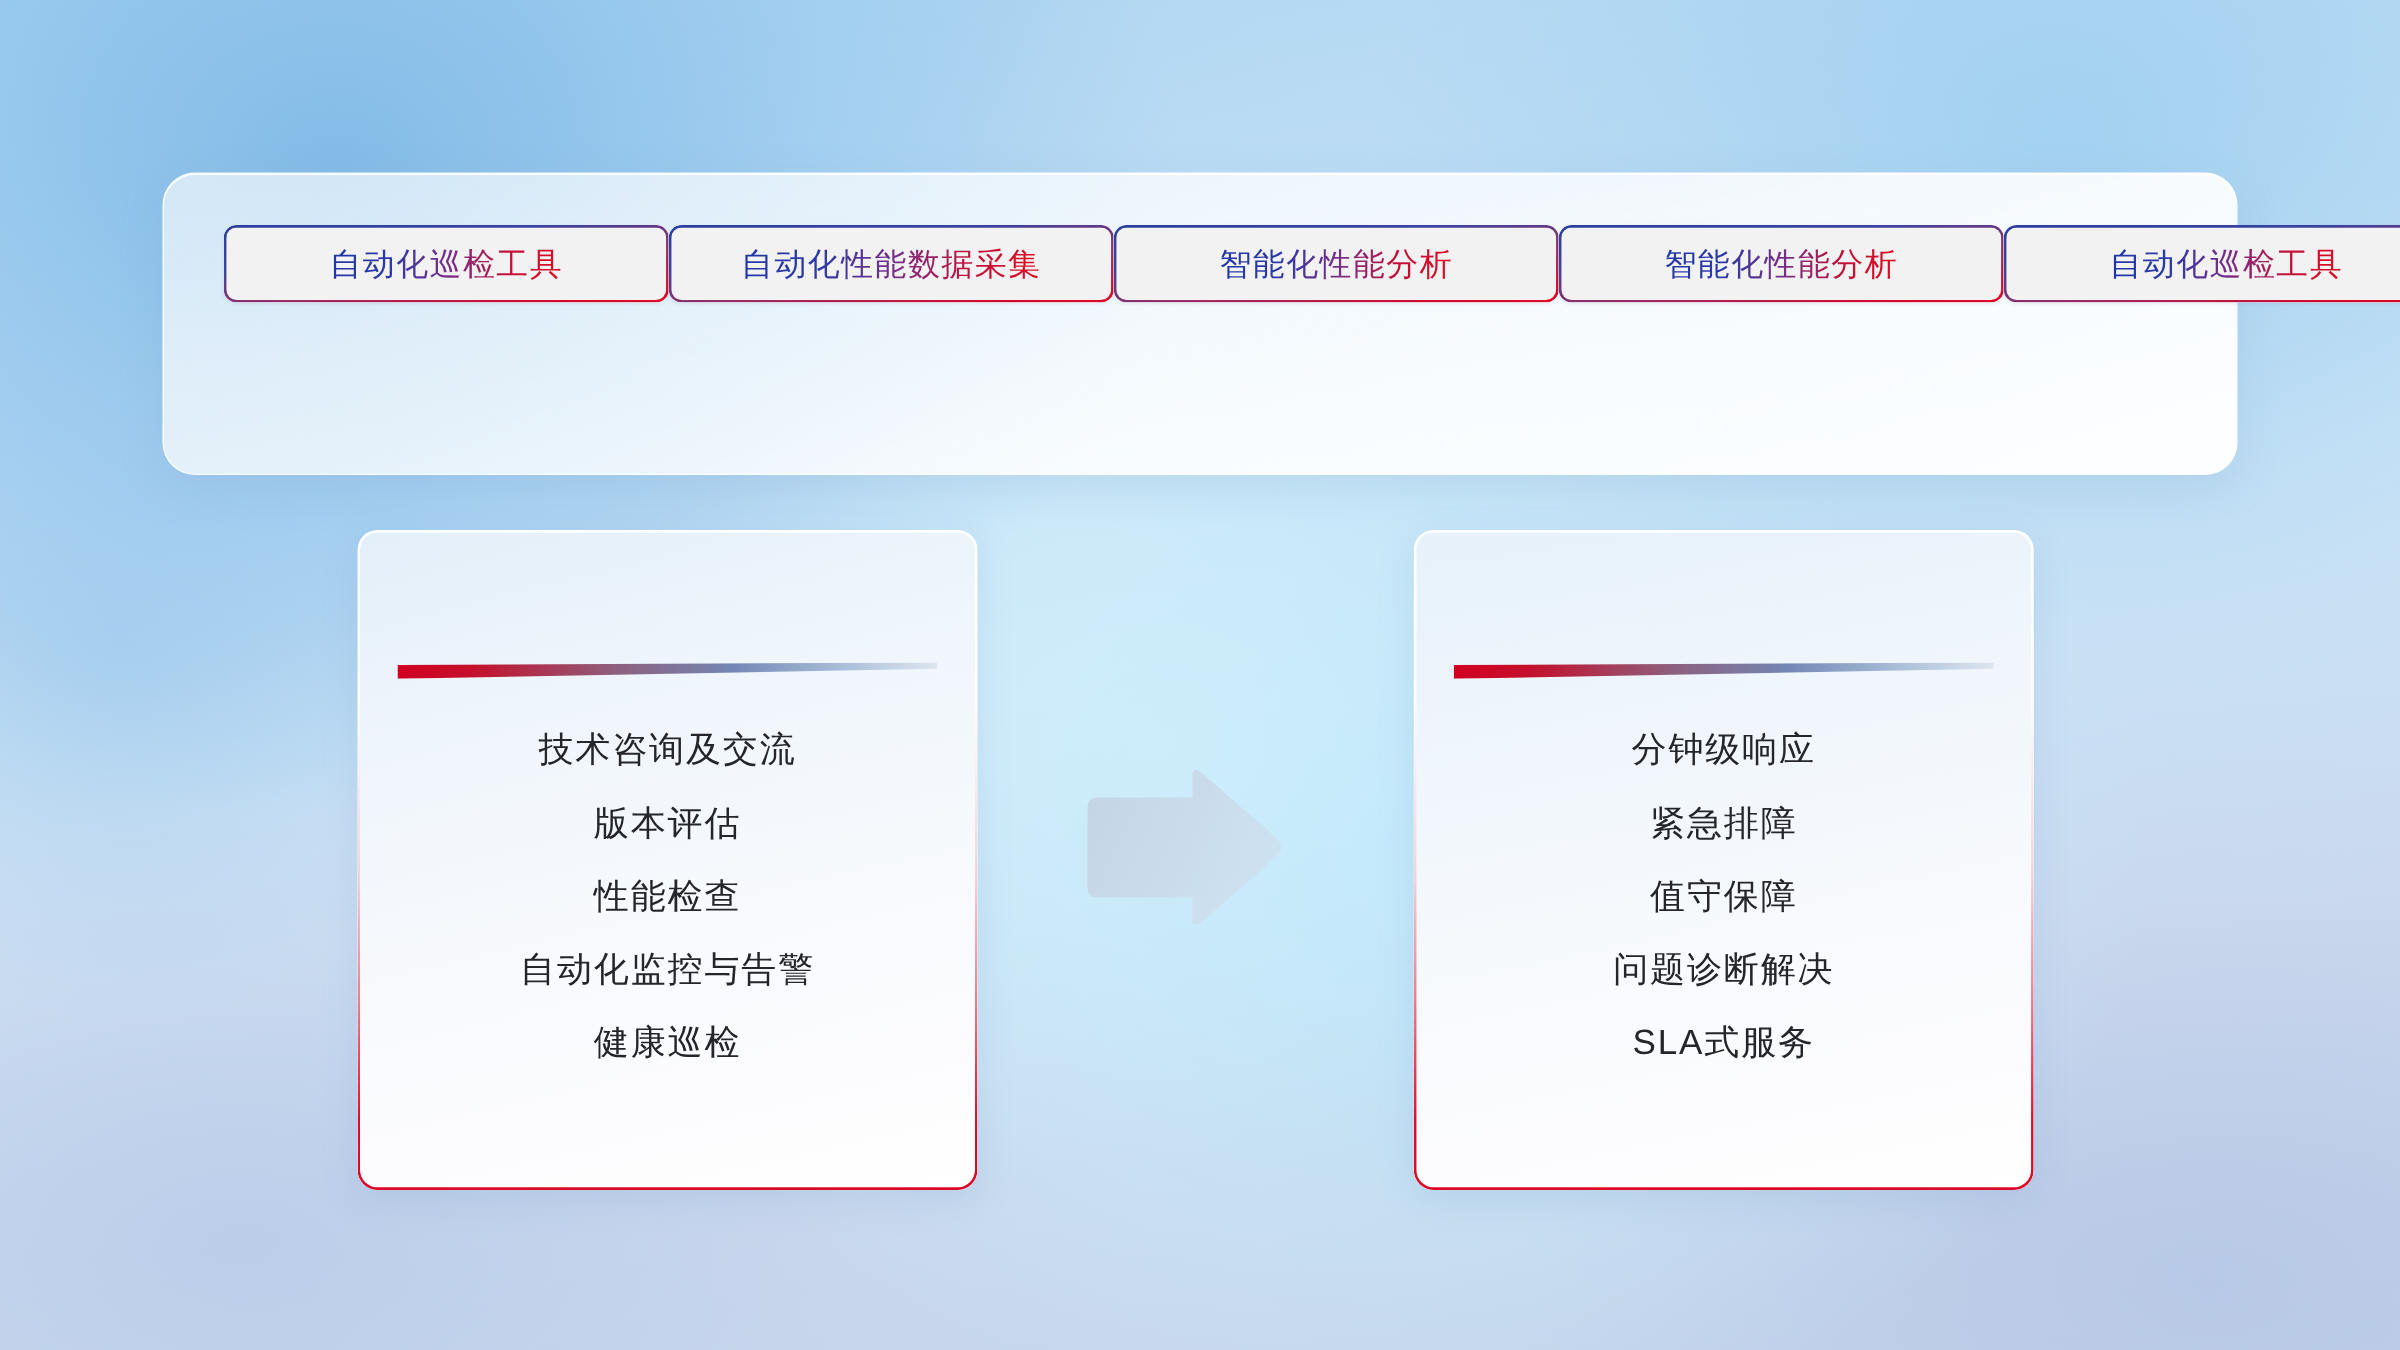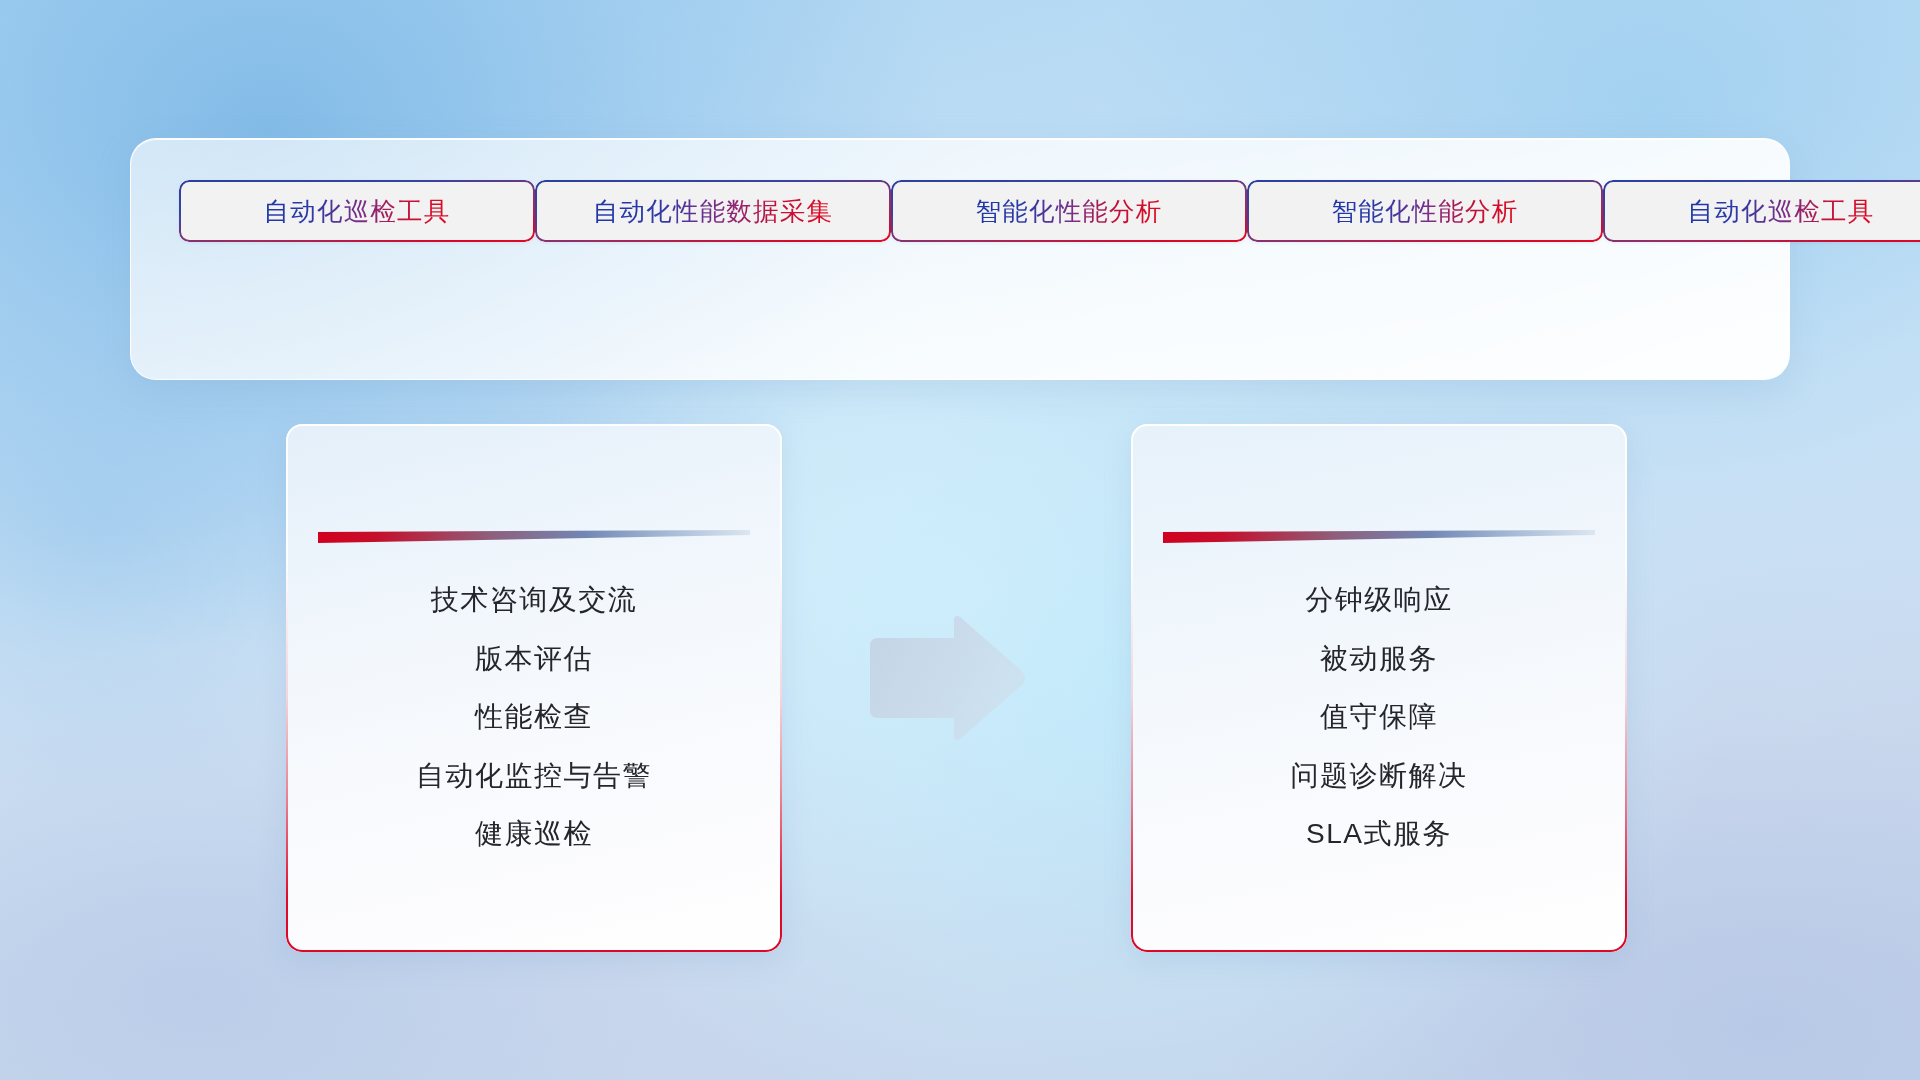--- a/index.html
+++ b/index.html
@@ -292,18 +292,18 @@
           <stop offset="82%" stop-color="#a9bdd8"></stop>
           <stop offset="100%" stop-color="#dde6f0"></stop>
         </linearGradient>
       </defs>
       <path d="M0,2 L432,0 L432,5 L0,13 Z" fill="url(#divGradR)"></path>
     </svg>
   </div>
 
   <div class="card-list">
     <div class="card-list-item">分钟级响应</div>
-    <div class="card-list-item">被动服务</div>
+    <div class="card-list-item">紧急排障</div>
     <div class="card-list-item">值守保障</div>
     <div class="card-list-item">问题诊断解决</div>
     <div class="card-list-item">SLA式服务</div>
   </div>
 </div>
 
 </body></html>

